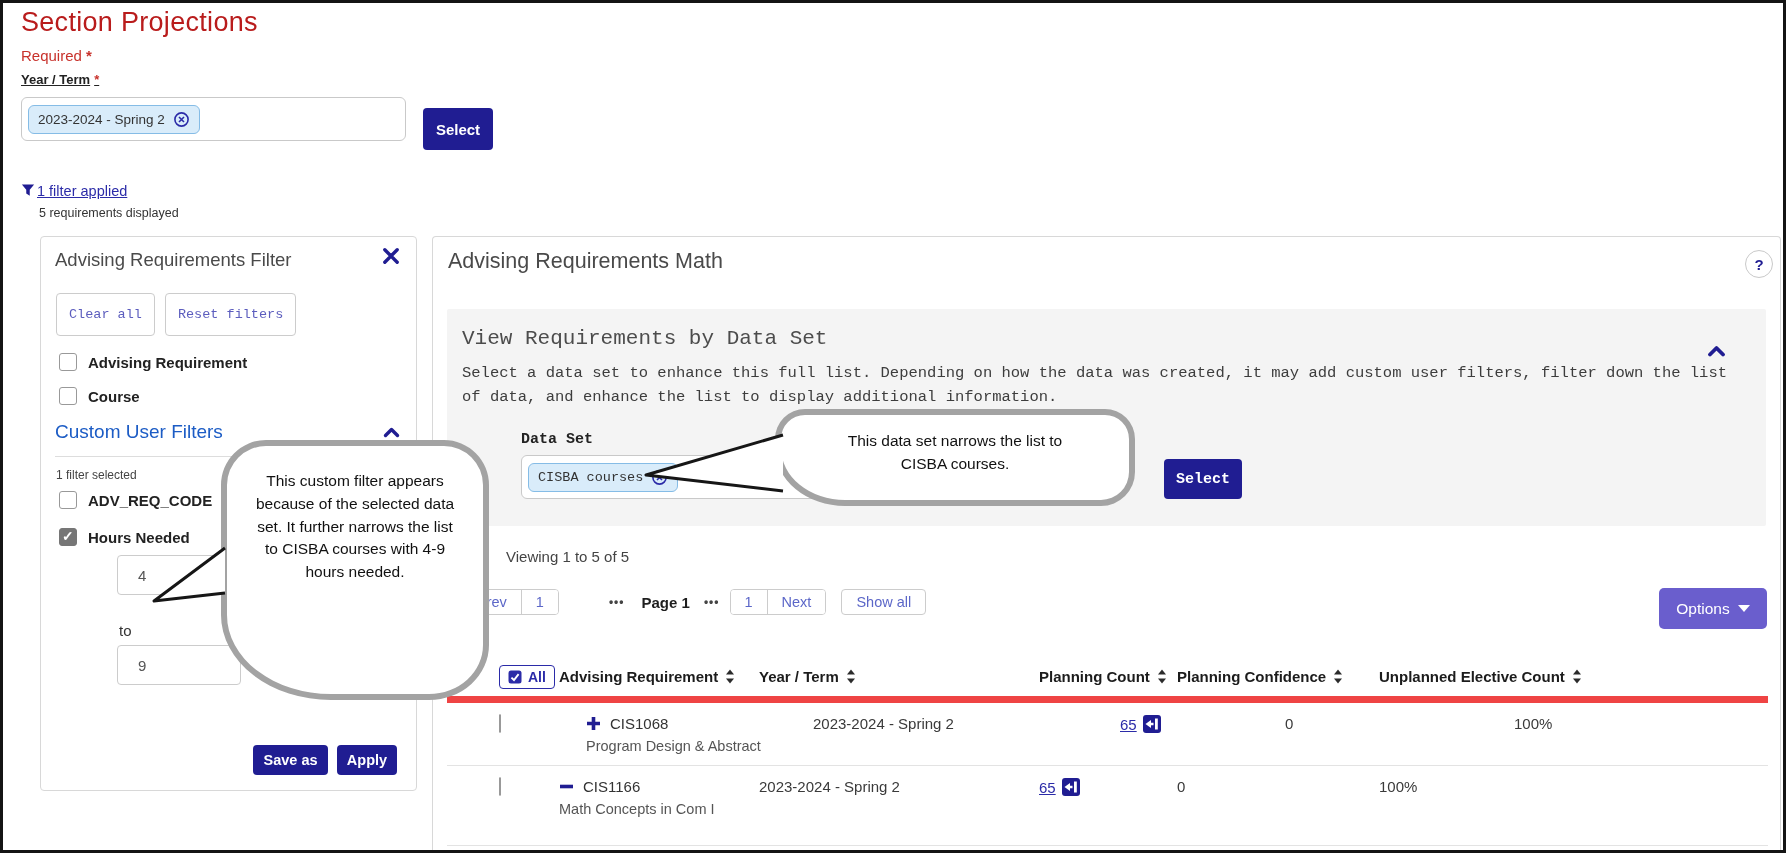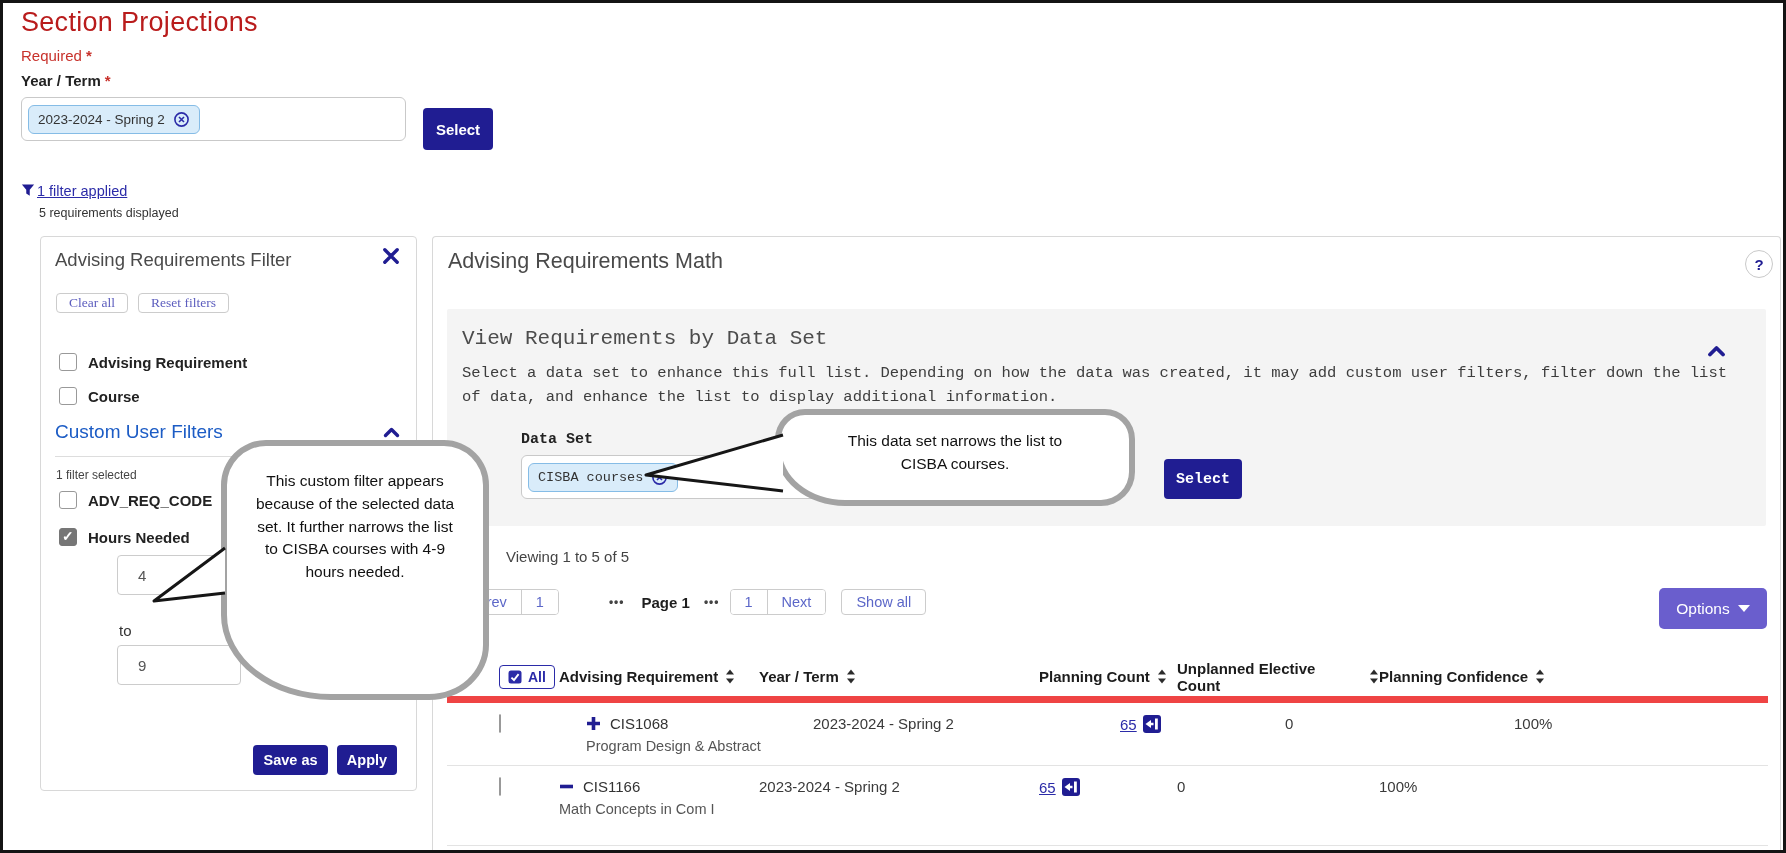--- a/index.html
+++ b/index.html
@@ -8,40 +8,40 @@
     --chipBg:#d9ecfa; --chipBorder:#85bce6; --grayPanel:#f4f4f4;
     --cardBorder:#d8d8d8; --heading:#4a4a4a;
   }
   *{box-sizing:border-box; margin:0; padding:0;}
   body{background:#fff; font-family:"Liberation Sans", sans-serif;}
   .screen{position:relative; width:1786px; height:853px; border:3px solid #141414; background:#fff; overflow:hidden;}
 
   .page-title{position:absolute; left:18px; top:4px; font-size:27px; font-weight:300; color:#b91c1c; letter-spacing:.3px;}
   .required-note{position:absolute; left:18px; top:44px; font-size:15px; color:var(--red);}
   .star{color:var(--red); font-weight:700; padding-left:4px;}
-  .yt-label{position:absolute; left:18px; top:69px; font-size:15px; font-weight:700; color:#222;}
+  .yt-label{position:absolute; left:18px; top:69px; font-size:13px; font-weight:700; color:#222;text-decoration:underline;}
   .tag-input{position:absolute; display:flex; align-items:center; padding:0 6px; background:#fff; border:1px solid #c9c9c9; border-radius:6px;}
   #yt-input{left:18px; top:94px; width:385px; height:44px;}
   .chip{display:inline-flex; align-items:center; gap:8px; background:var(--chipBg); border:1px solid var(--chipBorder); border-radius:6px; padding:5px 9px; font-size:13.5px; color:#333; white-space:nowrap;}
   .btn-navy{display:flex; align-items:center; justify-content:center; background:var(--navy); color:#fff; font-size:15px; font-weight:700; border:none; border-radius:4px; cursor:pointer; font-family:inherit;}
   #yt-select{position:absolute; left:420px; top:105px; width:70px; height:42px;}
 
   .filter-applied{position:absolute; left:18px; top:180px; display:flex; align-items:flex-start; gap:2px; cursor:pointer;}
   .filter-link{font-size:14.5px; color:var(--link); text-decoration:underline;}
   .reqs-displayed{position:absolute; left:36px; top:203px; font-size:12.5px; color:#333;}
 
   .card{position:absolute; background:#fff; border:1px solid var(--cardBorder); border-radius:4px;}
   #filter-card{left:37px; top:233px; width:377px; height:555px;}
   #list-card{left:429px; top:233px; width:1349px; height:620px; border-bottom:none;}
 
   
   .fc-title{position:absolute; left:14px; top:12px; font-size:18.5px; font-weight:300; color:var(--heading);}
   .fc-close{position:absolute; right:16px; top:10px; width:18px; height:18px; cursor:pointer;}
   .fc-btnrow{position:absolute; left:15px; top:56px; display:flex; gap:10px;}
-  .btn-outline{background:#fff; border:1px solid #ccc; border-radius:4px; color:var(--purple); font-size:13.5px; padding:1px 12px; cursor:pointer; font-family:Liberation Serif, serif;}
+  .btn-outline{background:#fff; border:1px solid #ccc; border-radius:4px; color:var(--purple); font-size:13.5px; padding:13px 12px; cursor:pointer; font-family:Liberation Mono, monospace;}
   .cb-row{position:absolute; left:18px; display:flex; align-items:center; gap:11px;}
   .cb{width:18px; height:18px; border:1px solid #999; border-radius:3px; background:#fff; flex:0 0 auto; cursor:pointer; position:relative;}
   .cb.checked{background:#767676; border-color:#767676;}
   .cb.checked::after{content:"\2713"; position:absolute; left:2px; top:-1px; color:#fff; font-size:14px; font-weight:700;}
   .cb-label{font-size:15px; font-weight:700; color:#222;}
   .cuf-heading{position:absolute; left:14px; top:184px; font-size:19px; color:var(--blue);}
   .fc-chevron{position:absolute; right:16px; top:190px; cursor:pointer;}
   .fc-divider{position:absolute; left:14px; right:14px; top:219px; border-top:1px solid #ddd;}
   .fc-selcount{position:absolute; left:15px; top:231px; font-size:12px; color:#444;}
   .range-input{position:absolute; left:76px; width:124px; height:40px; border:1px solid #ccc; border-radius:4px; font-size:15px; color:#555; padding-left:20px; font-family:inherit;}
@@ -242,28 +242,28 @@
             </svg>
         </div>
         <div class="th">
           <span>Planning Count</span>
           <svg width="10" height="15" viewBox="0 0 10 15">
               <path d="M5,0.5 L9,5.5 H1 Z" fill="#2b2b2b"></path>
               <path d="M5,14.5 L1,9.5 H9 Z" fill="#2b2b2b"></path>
             </svg>
         </div>
         <div class="th">
+          <span>Planning Confidence</span>
+          <svg width="10" height="15" viewBox="0 0 10 15">
+              <path d="M5,0.5 L9,5.5 H1 Z" fill="#2b2b2b"></path>
+              <path d="M5,14.5 L1,9.5 H9 Z" fill="#2b2b2b"></path>
+            </svg>
+        </div>
+        <div class="th">
           <span>Unplanned Elective Count</span>
-          <svg width="10" height="15" viewBox="0 0 10 15">
-              <path d="M5,0.5 L9,5.5 H1 Z" fill="#2b2b2b"></path>
-              <path d="M5,14.5 L1,9.5 H9 Z" fill="#2b2b2b"></path>
-            </svg>
-        </div>
-        <div class="th">
-          <span>Planning Confidence</span>
           <svg width="10" height="15" viewBox="0 0 10 15">
               <path d="M5,0.5 L9,5.5 H1 Z" fill="#2b2b2b"></path>
               <path d="M5,14.5 L1,9.5 H9 Z" fill="#2b2b2b"></path>
             </svg>
         </div>
       </div>
 
       <div class="trow tr-data" id="row-1">
         <div class="td c1"><span class="cb" style="width:20px;height:20px;"></span></div>
         <div class="td c2 course-cell">

